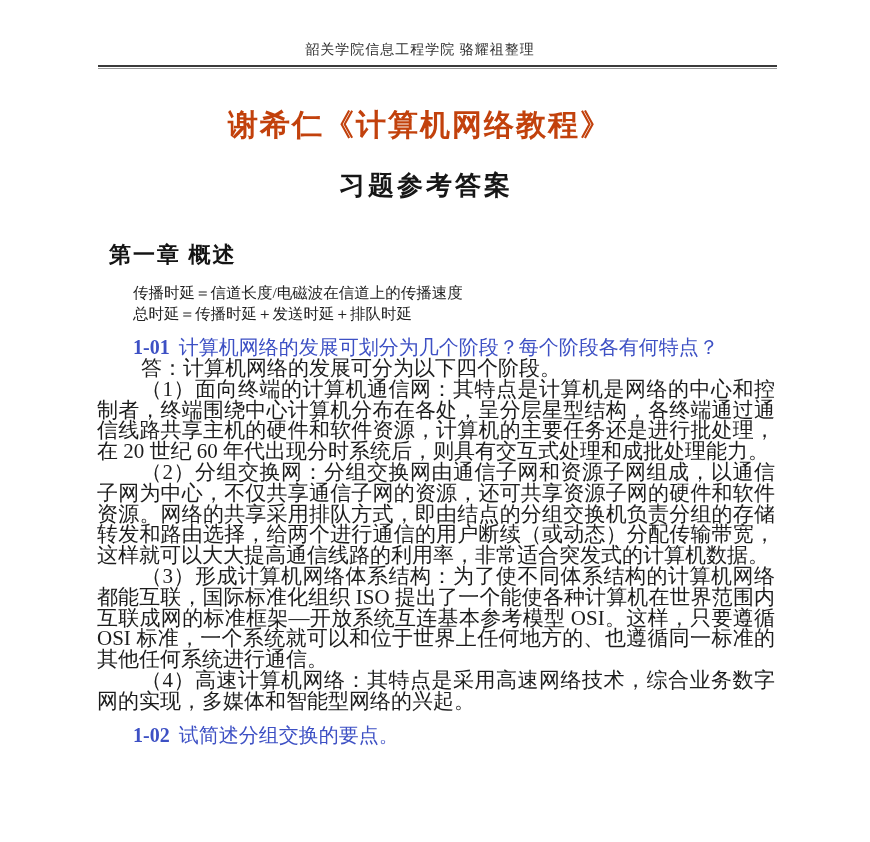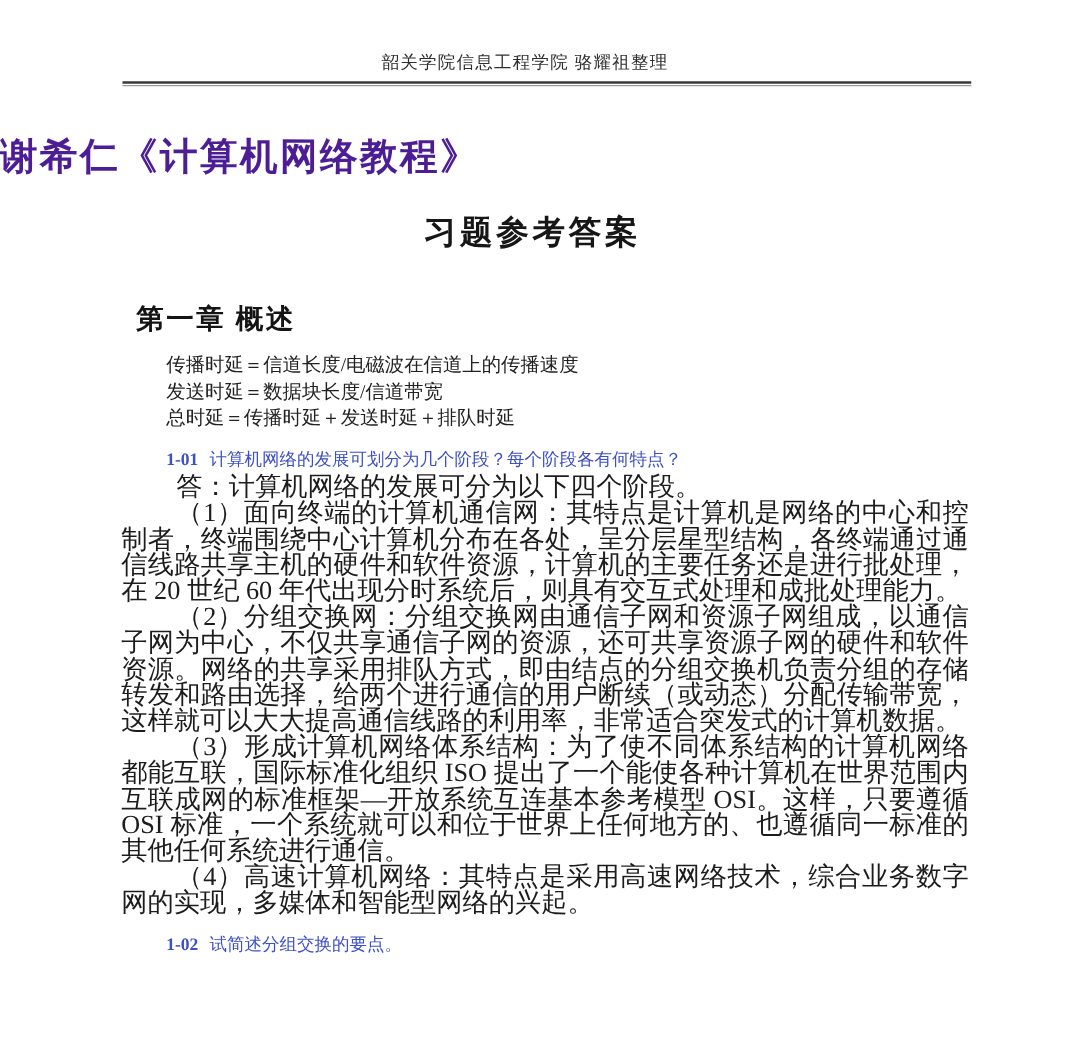--- a/index.html
+++ b/index.html
@@ -33,25 +33,25 @@
     width: 679px;
     height: 1px;
     border-top: 2px solid #3a3a3a;
     border-bottom: 1px solid #9a9a9a;
   }
   .doc-title {
     position: absolute;
     top: 105px;
     left: 0;
     right: 0;
-    text-align: left;
+    text-align: center;
     font-size: 30px;
     font-weight: bold;
     letter-spacing: 2px;
-    color: #4c1d95;
+    color: #c2410c;
   }
   .doc-subtitle {
     position: absolute;
     top: 168px;
     left: 0;
     right: 0;
     text-align: center;
     font-size: 26px;
     font-weight: bold;
     letter-spacing: 3px;
@@ -72,21 +72,21 @@
     color: #141414;
   }
   .formulas {
     margin: 12px 0 0 36px;
     font-size: 15.5px;
     line-height: 21px;
     color: #222222;
   }
   .q-line {
     margin: 13px 0 0 36px;
-    font-size: 14px;
+    font-size: 20px;
     line-height: 21px;
     color: var(--q-blue, #3d50c4);
   }
   .q-num {
     font-weight: bold;
     margin-right: 9px;
   }
   .answer p {
     margin: 0;
     text-indent: 2.1em;
@@ -108,21 +108,20 @@
   <div class="doc-title">谢希仁《计算机网络教程》</div>
 
   <div class="doc-subtitle">习题参考答案</div>
 
   <div class="content">
 
     <h2 class="chapter">第一章 概述</h2>
 
     <div class="formulas">
       <div>传播时延＝信道长度/电磁波在信道上的传播速度</div>
-      <div>发送时延＝数据块长度/信道带宽</div>
       <div>总时延＝传播时延＋发送时延＋排队时延</div>
     </div>
 
     <div class="q-line">
       <span class="q-num">1-01</span><span>计算机网络的发展可划分为几个阶段？每个阶段各有何特点？</span>
     </div>
     <div class="answer">
       <p>答：计算机网络的发展可分为以下四个阶段。</p>
       <p>（1）面向终端的计算机通信网：其特点是计算机是网络的中心和控制者，终端围绕中心计算机分布在各处，呈分层星型结构，各终端通过通信线路共享主机的硬件和软件资源，计算机的主要任务还是进行批处理，在 20 世纪 60 年代出现分时系统后，则具有交互式处理和成批处理能力。</p>
       <p>（2）分组交换网：分组交换网由通信子网和资源子网组成，以通信子网为中心，不仅共享通信子网的资源，还可共享资源子网的硬件和软件资源。网络的共享采用排队方式，即由结点的分组交换机负责分组的存储转发和路由选择，给两个进行通信的用户断续（或动态）分配传输带宽，这样就可以大大提高通信线路的利用率，非常适合突发式的计算机数据。</p>

